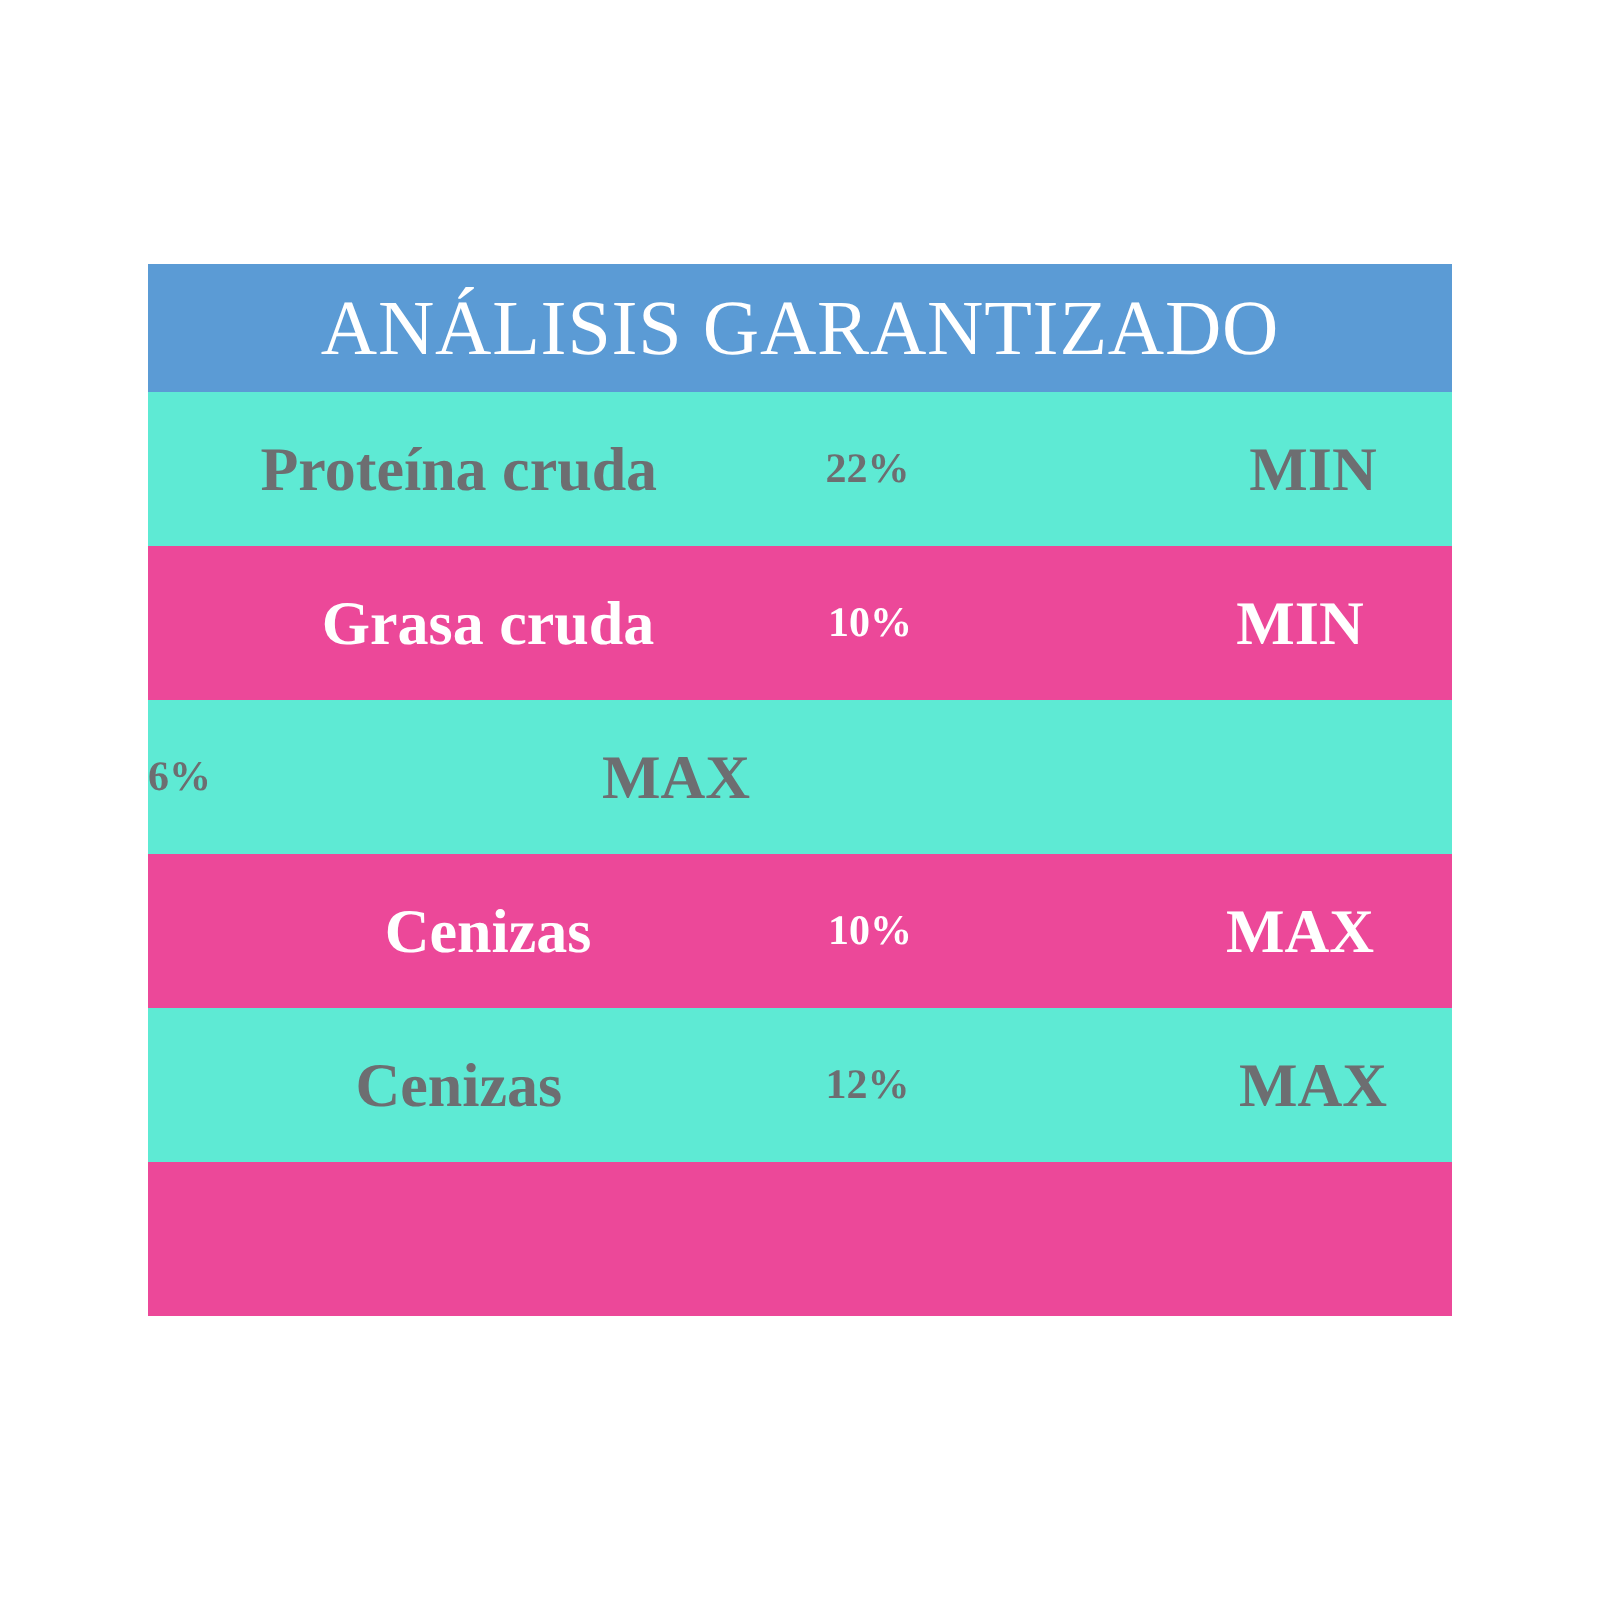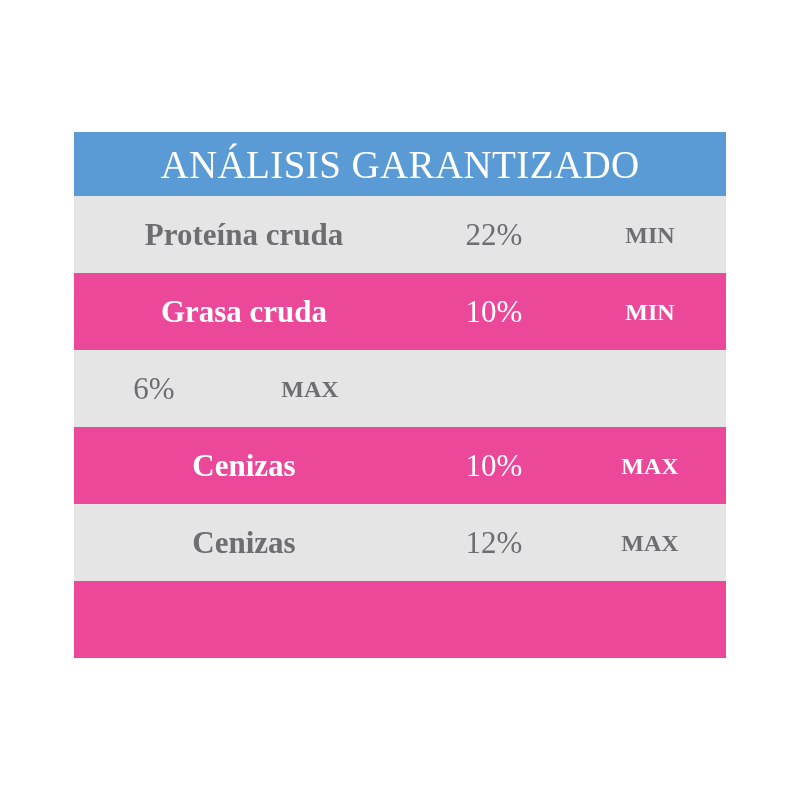--- a/index.html
+++ b/index.html
@@ -43,40 +43,40 @@
   }
   .row {
     height: 77px;
     display: flex;
     align-items: center;
   }
   .row.alt {
     background: #ec4899;
   }
   .row.plain {
-    background: #e5e5e5;
+    background: #5eead4;
+    gap: 28px;
   }
   .cell-name {
     width: 340px;
     text-align: center;
     font-size: 31px;
     font-weight: bold;
     line-height: 1;
   }
   .cell-value {
     width: 160px;
-    text-align: center;
-    font-size: 31px;
-    font-weight: normal;
+    font-size: 21px;
+    font-weight: bold;
     line-height: 1;
   }
   .cell-minmax {
     width: 152px;
     text-align: center;
-    font-size: 24px;
+    font-size: 31px;
     font-weight: bold;
     line-height: 1;
   }
   .row.plain .cell-name,
   .row.plain .cell-value,
   .row.plain .cell-minmax {
     color: #6d6e71;
   }
   .row.alt .cell-name,
   .row.alt .cell-value,

